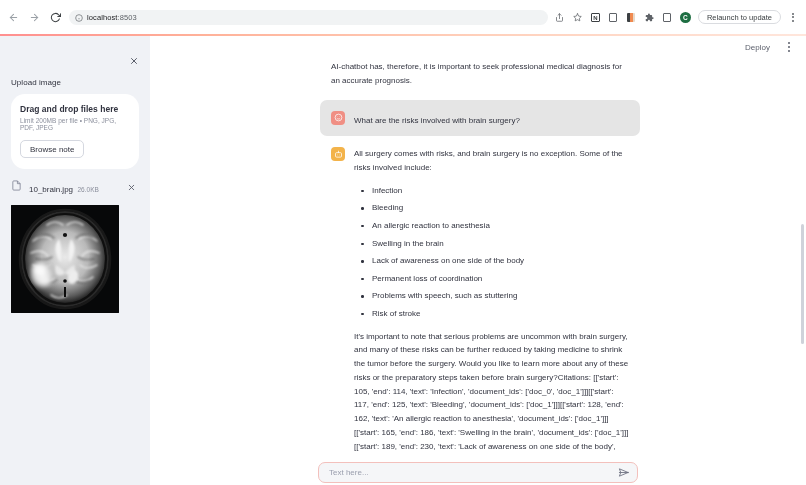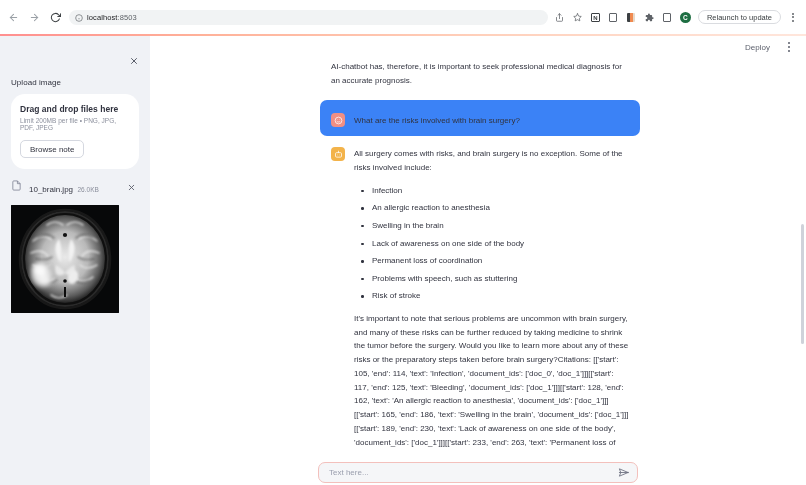--- a/index.html
+++ b/index.html
@@ -232,21 +232,21 @@
     padding: 0 11px;
     margin-bottom: 12px;
   }
   .msg {
     display: flex;
     gap: 9px;
     padding: 9px 11px;
     border-radius: 7px;
     margin-bottom: 2px;
   }
-  .msg.user { background: #3b82f6; align-items: flex-end; }
+  .msg.user { background: #e5e5e5; align-items: center; }
   .msg.assistant { background: transparent; align-items: flex-start; }
   .msg-avatar {
     flex: 0 0 auto;
     width: 14px; height: 14px;
     border-radius: 4px;
     display: flex; align-items: center; justify-content: center;
   }
   .msg-avatar.user { background: #f08f84; }
   .msg-avatar.assistant { background: #f3b34a; }
   .msg-body { flex: 1 1 auto; min-width: 0; }
@@ -548,20 +548,21 @@
                 <line x1="12" y1="3" x2="12" y2="7" stroke-linecap="round"></line>
                 <circle cx="9" cy="13" r="1.1" fill="#fff" stroke="none"></circle>
                 <circle cx="15" cy="13" r="1.1" fill="#fff" stroke="none"></circle>
               </svg>
           </span>
           <div class="msg-body">
             <div class="msg-text">All surgery comes with risks, and brain surgery is no exception. Some of the risks involved include:</div>
 
             <ul class="risk-list">
               <li>Infection</li>
+              <li>Bleeding</li>
               <li>An allergic reaction to anesthesia</li>
               <li>Swelling in the brain</li>
               <li>Lack of awareness on one side of the body</li>
               <li>Permanent loss of coordination</li>
               <li>Problems with speech, such as stuttering</li>
               <li>Risk of stroke</li>
             </ul>
 
             <div class="citations-para">It's important to note that serious problems are uncommon with brain surgery, and many of these risks can be further reduced by taking medicine to shrink the tumor before the surgery. Would you like to learn more about any of these risks or the preparatory steps taken before brain surgery?Citations: [['start': 105, 'end': 114, 'text': 'Infection', 'document_ids': ['doc_0', 'doc_1']]][['start': 117, 'end': 125, 'text': 'Bleeding', 'document_ids': ['doc_1']]][['start': 128, 'end': 162, 'text': 'An allergic reaction to anesthesia', 'document_ids': ['doc_1']]][['start': 165, 'end': 186, 'text': 'Swelling in the brain', 'document_ids': ['doc_1']]][['start': 189, 'end': 230, 'text': 'Lack of awareness on one side of the body', 'document_ids': ['doc_1']]][['start': 233, 'end': 263, 'text': 'Permanent loss of coordination', 'document_ids': ['doc_1']]][['start': 266, 'end': 306, 'text': 'Problems with speech, such as stuttering', 'document_ids': ['doc_1']]][['start': 309, 'end': 323, 'text': 'Risk of stroke', 'document_ids': ['doc_1']]][['start': 354, 'end': 402, 'text': 'serious problems are uncommon with brain surgery', 'document_ids': ['doc_1']]][['start': 454, 'end': 509, 'text': 'taking medicine to shrink the tumor before the surgery.', 'document_ids': ['doc_2']]]</div>
           </div>

